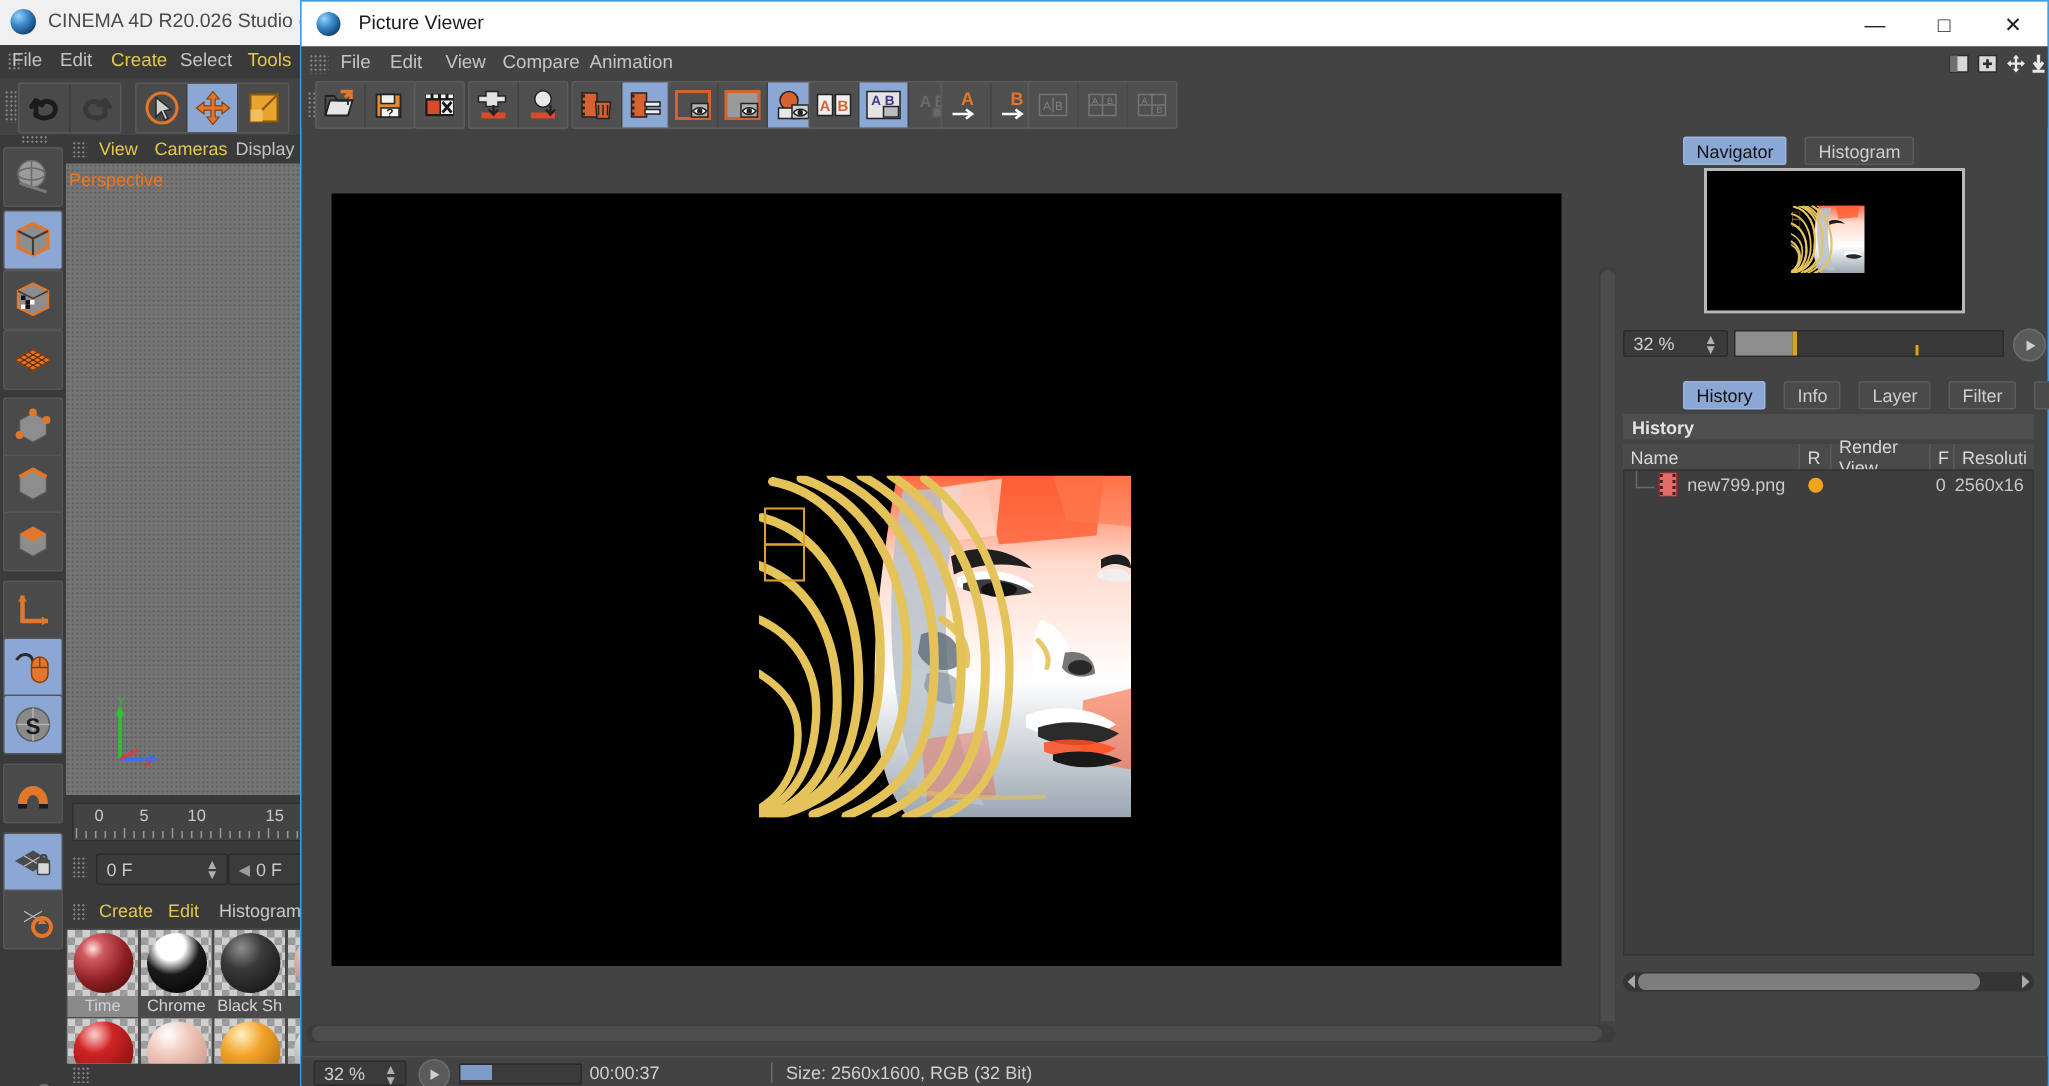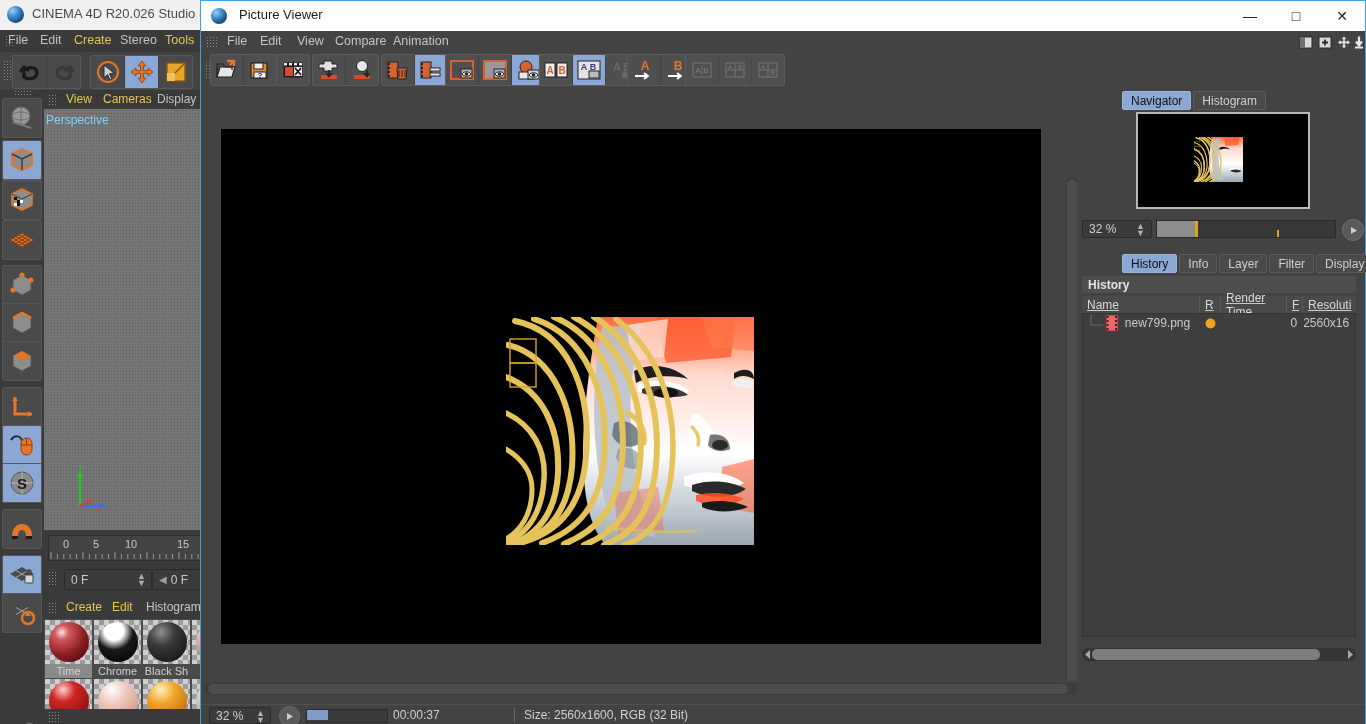--- a/index.html
+++ b/index.html
@@ -33,21 +33,21 @@
 
   
   #c4d-viewport{position:absolute;left:44px;top:90px;width:158px;height:440px;background:#6e6e6e;}
   #vp-menubar{position:absolute;left:44px;top:90px;width:158px;height:19px;background:#3a3a3a;}
   .vpmenu{position:absolute;top:2px;font-size:12px;color:#c3c3c3;}
   .vpmenu.hl{color:#e3c84c;}
   #vp-canvas{position:absolute;left:44px;top:109px;width:158px;height:421px;
      background-color:#757575;
      background-image:radial-gradient(#5f5f5f 0.7px, transparent 0.8px);
      background-size:3px 3px;}
-  #vp-label{position:absolute;left:46px;top:113px;font-size:12px;color:#7dd3fc;}
+  #vp-label{position:absolute;left:46px;top:113px;font-size:12px;color:#f97316;}
   #vp-gizmo{position:absolute;left:58px;top:458px;width:56px;height:56px;}
 
   
   #tl-strip{position:absolute;left:44px;top:532px;width:158px;height:30px;background:#3a3a3a;}
   #tl-ruler{position:absolute;left:48px;top:535px;width:154px;height:24px;background:#434343;border:1px solid #2f2f2f;}
   .tlnum{position:absolute;top:2px;font-size:11px;color:#c8c8c8;}
   #tl-fields{position:absolute;left:44px;top:566px;width:158px;height:26px;background:#3a3a3a;}
   .tlfield{position:absolute;top:3px;height:19px;background:#3b3b3b;border:1px solid #2b2b2b;border-radius:2px;color:#c8c8c8;
      font-size:12px;display:flex;align-items:center;padding-left:6px;}
 
@@ -91,40 +91,40 @@
   #pv-imgarea{position:absolute;left:3px;top:88px;width:873px;height:592px;background:#434343;overflow:hidden;}
   #pv-img{position:absolute;left:17px;top:40px;width:820px;height:515px;background:#000;}
   #pv-render{position:absolute;left:285px;top:188px;width:248px;height:228px;}
   #pv-hscroll{position:absolute;left:3px;top:682px;width:873px;height:12px;background:#3d3d3d;border-radius:6px;}
   #pv-hthumb{position:absolute;left:4px;top:1px;width:860px;height:10px;background:#4d4d4d;border-radius:5px;}
   #pv-vscroll{position:absolute;left:862px;top:88px;width:12px;height:592px;background:#3d3d3d;border-radius:6px;}
   #pv-vthumb{position:absolute;left:1px;top:3px;width:10px;height:580px;background:#4d4d4d;border-radius:5px;}
 
   
   #pv-right{position:absolute;left:877px;top:86px;width:286px;height:596px;background:#434343;}
-  .tabrow{position:absolute;display:flex;gap:2px;padding-left:40px;}
+  .tabrow{position:absolute;display:flex;gap:12px;padding-left:40px;}
   .tab{height:17px;padding:0 8px;font-size:12px;color:#cfcfcf;background:#4a4a4a;border:1px solid #5b5b5b;border-radius:2px;
      display:flex;align-items:center;}
   .tab.sel{background:#8ba7d4;color:#111;border-color:#9ab4dc;}
   #nav-box{position:absolute;left:58px;top:25px;width:170px;height:93px;background:#000;border:2px solid #b8b8b8;}
   #nav-thumb{position:absolute;left:47px;top:23px;width:67px;height:45px;}
   #nav-zoomrow{position:absolute;left:4px;top:133px;width:278px;height:20px;}
   #nav-zoomfield{position:absolute;left:0;top:0;width:70px;height:18px;background:#3b3b3b;border:1px solid #2b2b2b;border-radius:2px;
      display:flex;align-items:center;padding-left:6px;font-size:12px;color:#d0d0d0;box-sizing:border-box;}
   #nav-slider{position:absolute;left:74px;top:0;width:180px;height:18px;background:#383838;border:1px solid #2b2b2b;box-sizing:border-box;}
   #nav-sfill{position:absolute;left:0;top:0;width:38px;height:16px;background:#8d8d8d;}
   #nav-smark{position:absolute;left:38px;top:0;width:3px;height:16px;background:#e0a020;}
   #nav-smark2{position:absolute;left:120px;top:9px;width:2px;height:7px;background:#e0a020;}
   #nav-play{position:absolute;left:260px;top:-1px;width:20px;height:20px;border-radius:50%;background:#5a5a5a;border:1px solid #6d6d6d;
      display:flex;align-items:center;justify-content:center;}
 
   #hist-panel{position:absolute;left:0;top:165px;width:286px;height:430px;}
   #hist-title{position:absolute;left:4px;top:24px;width:274px;height:17px;background:#4e4e4e;display:flex;align-items:center;
      padding-left:6px;font-size:12px;color:#e2e2e2;font-weight:bold;box-sizing:border-box;}
-  #hist-hdr{position:absolute;left:4px;top:44px;width:274px;height:17px;background:#4a4a4a;border-bottom:1px solid #3a3a3a;display:flex;text-decoration:underline;}
+  #hist-hdr{position:absolute;left:4px;top:44px;width:274px;height:17px;background:#4a4a4a;border-bottom:1px solid #3a3a3a;display:flex;}
   .hcol{font-size:12px;color:#d8d8d8;display:flex;align-items:center;border-right:1px solid #5a5a5a;padding-left:5px;box-sizing:border-box;}
   #hist-rows{position:absolute;left:4px;top:61px;width:274px;height:324px;background:#3e3e3e;border:1px solid #343434;box-sizing:border-box;}
   .hrow{position:relative;height:18px;display:flex;align-items:center;font-size:12px;color:#c9c9c9;}
   #hist-hscroll{position:absolute;left:4px;top:396px;width:274px;height:13px;background:#353535;border-radius:6px;}
   #hist-hthumb{position:absolute;left:10px;top:1px;width:228px;height:11px;background:#7d7d7d;border-radius:5px;}
 
   
   #pv-status{position:absolute;left:0;top:703px;width:1164px;height:20px;background:#434343;border-top:1px solid #505050;}
   #st-zoom{position:absolute;left:8px;top:2px;width:62px;height:17px;background:#3b3b3b;border:1px solid #2b2b2b;border-radius:2px;
      display:flex;align-items:center;padding-left:6px;font-size:12px;color:#d0d0d0;box-sizing:border-box;}
@@ -146,21 +146,21 @@
   <div id="c4d-titlebar">
     <div id="c4d-title-icon"></div>
     <div id="c4d-title-text">CINEMA 4D R20.026 Studio (RC -</div>
   </div>
 
   <div id="c4d-menubar">
     <div class="dots abs" style="left:5px;top:5px;width:10px;height:12px;"></div>
     <div class="c4dmenu" style="left:8px;">File</div>
     <div class="c4dmenu" style="left:40px;">Edit</div>
     <div class="c4dmenu hl" style="left:74px;">Create</div>
-    <div class="c4dmenu" style="left:120px;">Stereo</div>
+    <div class="c4dmenu" style="left:120px;">Select</div>
     <div class="c4dmenu hl" style="left:165px;">Tools</div>
   </div>
 
   <div id="c4d-toolbar">
     <div class="dots abs" style="left:3px;top:8px;width:8px;height:22px;"></div>
     <div class="tbgrp" style="left:12px;">
       <div class="tbbtn">
         <svg width="24" height="22" viewBox="0 0 24 22">
             <path d="M6 6 L6 16 M6 6 L3 10 M6 6 L10 9" stroke="#1b1b1b" stroke-width="3.2" fill="none" stroke-linecap="round"></path>
             <path d="M6 15 C8 19 18 19 19 12 C19 7 13 5 9 8" stroke="#1b1b1b" stroke-width="3.2" fill="none" stroke-linecap="round"></path>
@@ -765,21 +765,21 @@
         <div class="tab">Layer</div>
         <div class="tab">Filter</div>
         <div class="tab">Display</div>
       </div>
 
       <div id="hist-title">History</div>
 
       <div id="hist-hdr">
         <div class="hcol" style="width:118px;">Name</div>
         <div class="hcol" style="width:21px;">R</div>
-        <div class="hcol" style="width:66px;">Render Time</div>
+        <div class="hcol" style="width:66px;">Render View</div>
         <div class="hcol" style="width:16px;">F</div>
         <div class="hcol" style="width:53px;border-right:none;">Resoluti</div>
       </div>
 
       <div id="hist-rows">
         <div class="hrow">
           <div style="width:22px;height:18px;position:relative;">
             <svg width="22" height="18">
                 <path d="M8 0 L8 11 L20 11" stroke="#6a6a6a" fill="none"></path>
               </svg>

